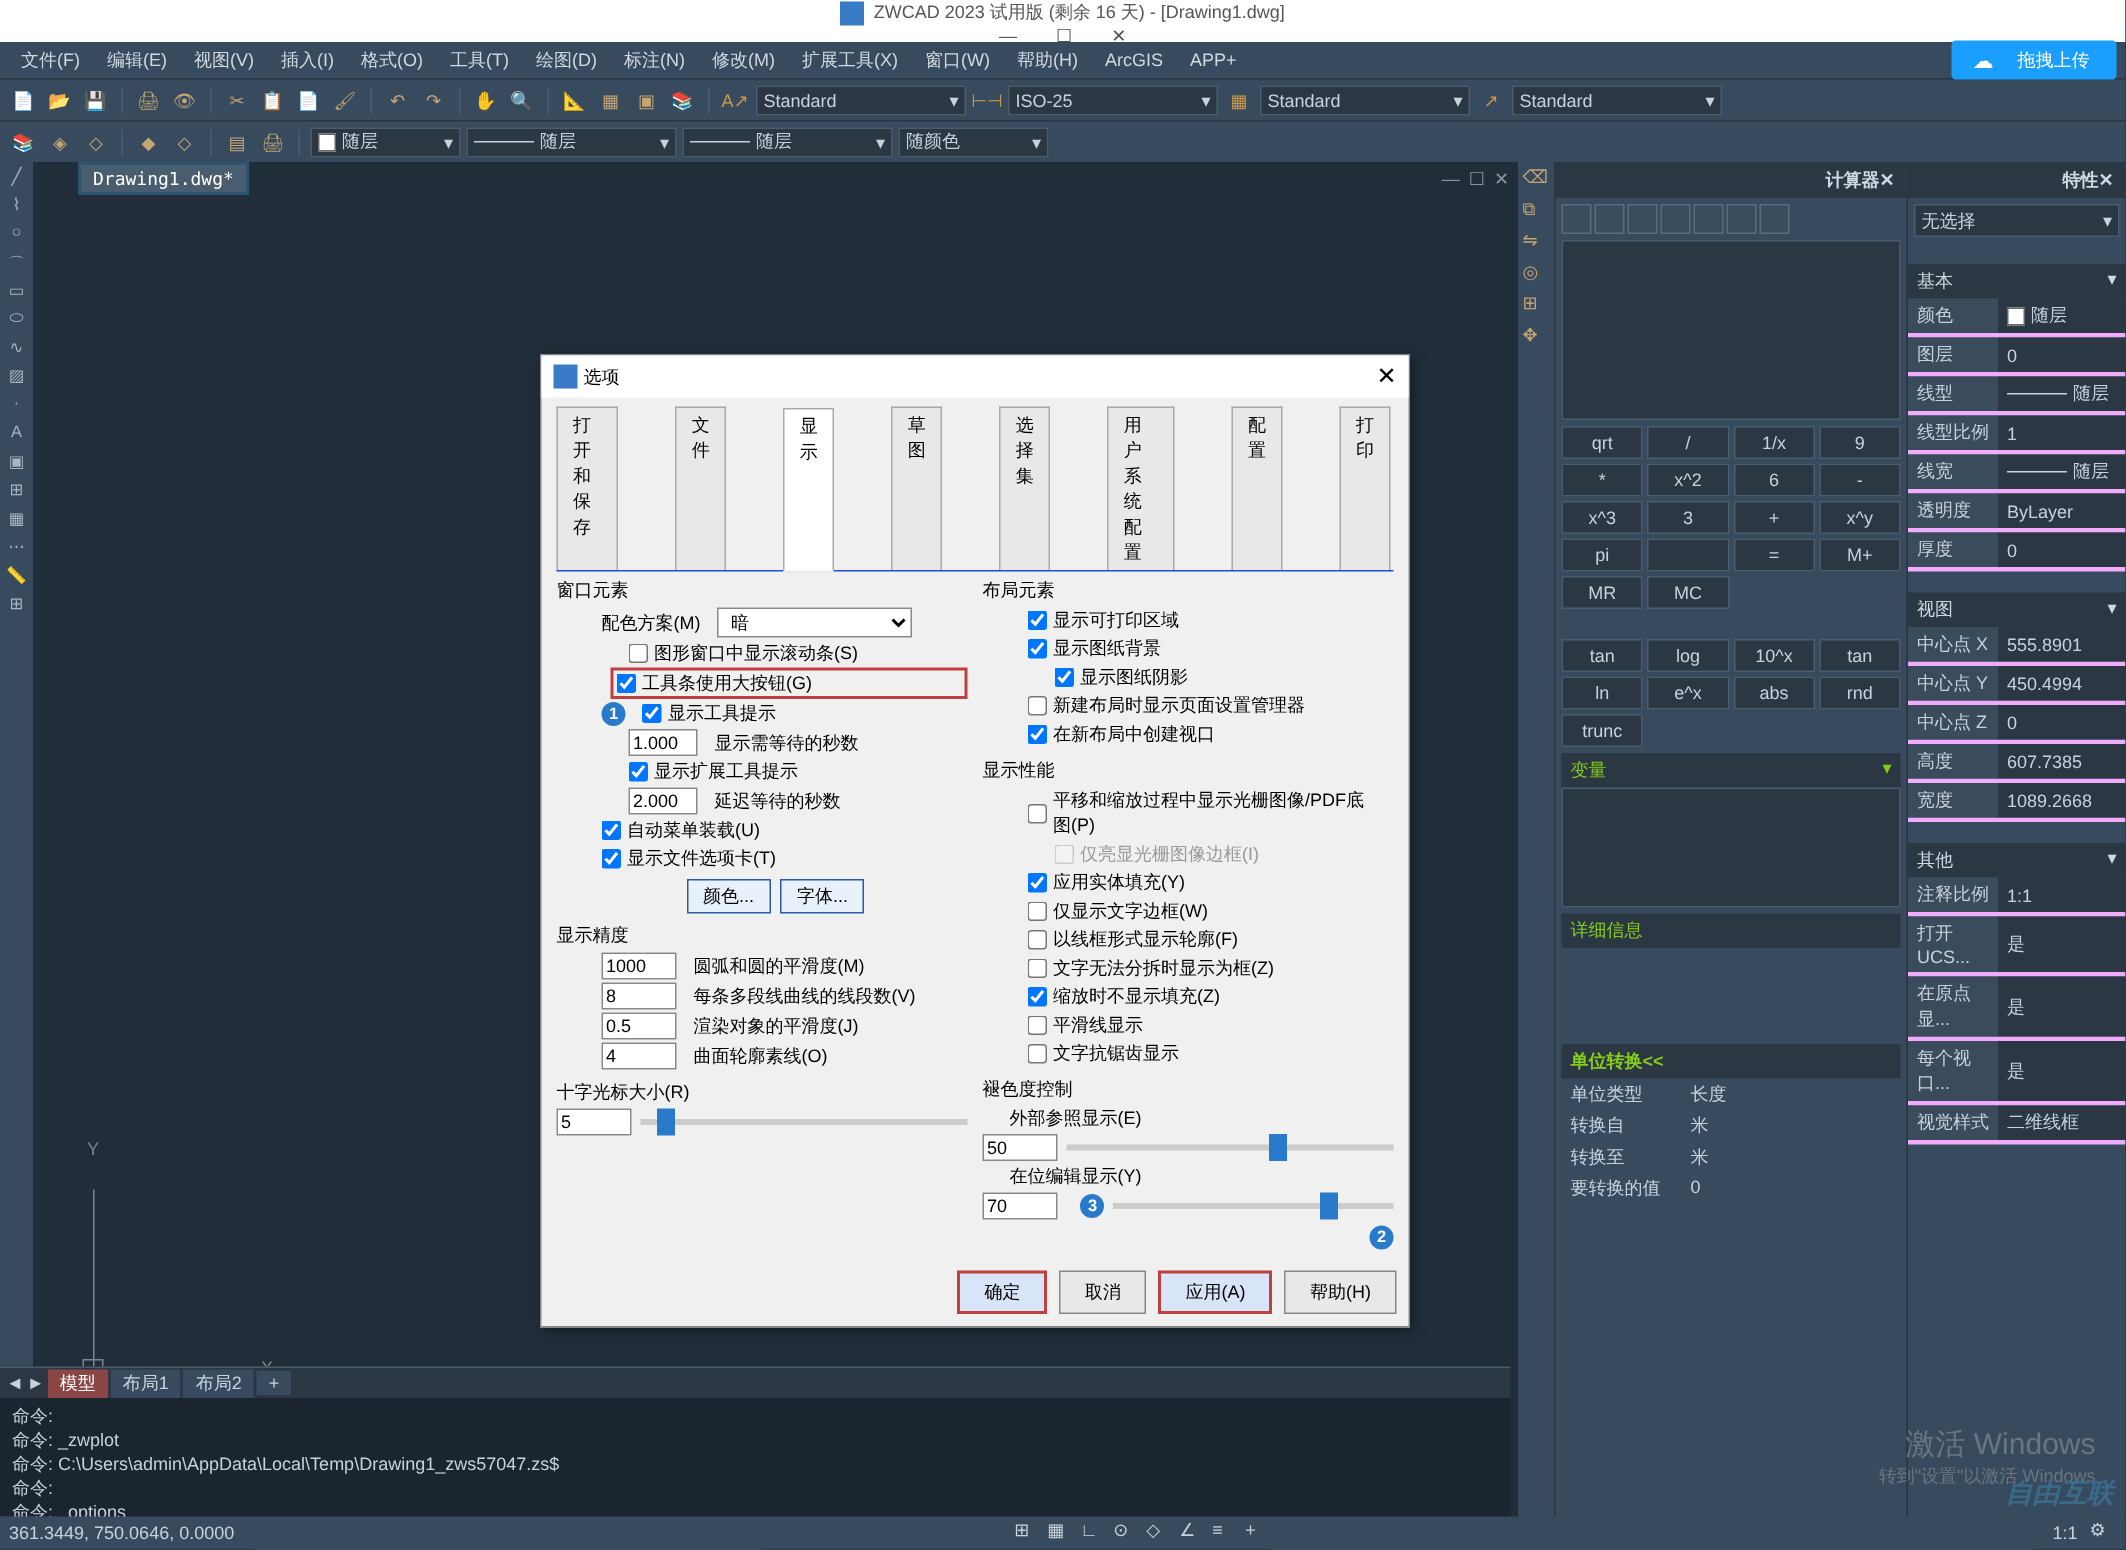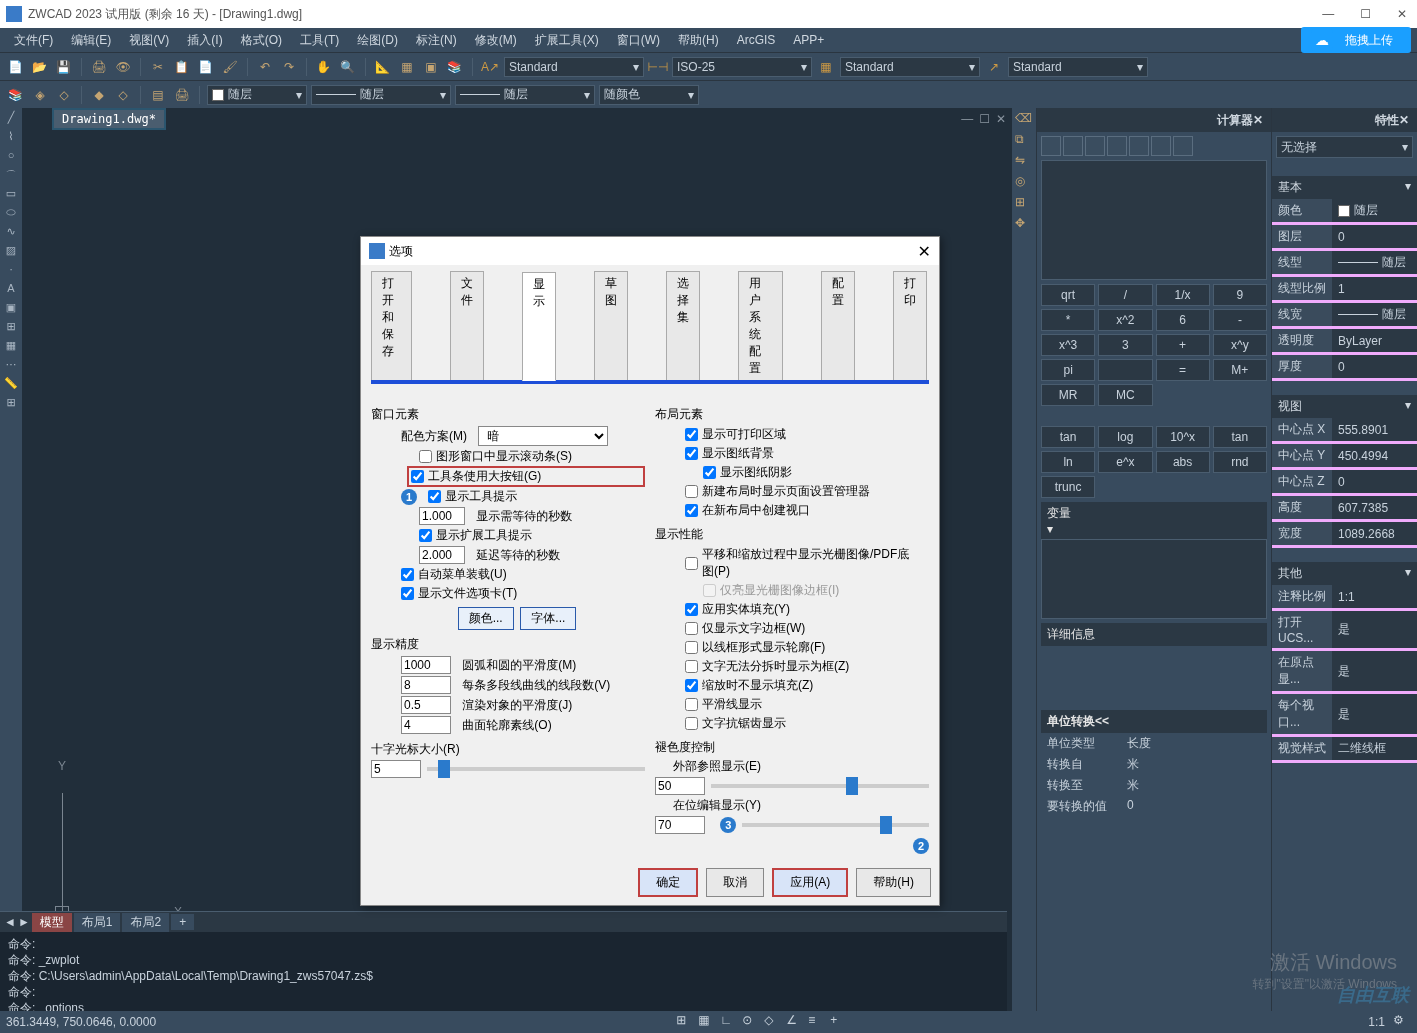--- a/index.html
+++ b/index.html
@@ -1,17 +1,17 @@
 <!DOCTYPE html>
 <html><head>
 <meta charset="utf-8">
 <style>
 * { margin:0; padding:0; box-sizing:border-box; font-family:"Microsoft YaHei","SimSun",sans-serif; font-size:12px; }
 body { background:#2b3844; width:1417px; height:1033px; overflow:hidden; position:relative; }
-.titlebar { background:#fff; height:28px; display:flex; align-items:center; padding:0 6px; justify-content:space-between; }
+.titlebar { background:#fff; height:28px; display:flex; align-items:center; padding:0 6px; justify-content:space-between;flex-direction:column; }
 .titlebar .left { display:flex; align-items:center; gap:6px; }
 .logo { width:16px; height:16px; background:#3a7bc8; display:inline-block; }
 .title-text { color:#555; }
 .win-controls { display:flex; gap:18px; color:#555; font-size:14px; }
 .win-controls span { cursor:pointer; padding:0 4px; }
 .menubar { background:#384b5e; height:24px; display:flex; align-items:center; padding:0 6px; gap:2px; color:#d0d8e0; }
 .menubar span { padding:2px 8px; cursor:pointer; }
 .upload-btn { margin-left:auto; background:#1a9fff; color:#fff; padding:2px 10px; border-radius:3px; display:flex; align-items:center; gap:4px; }
 .cloud-icon { width:22px; height:22px; background:#1a9fff; border-radius:4px; display:flex; align-items:center; justify-content:center; color:#fff; font-size:14px; }
 .toolbar-row { background:#384b5e; height:28px; border-top:1px solid #2a3540; display:flex; align-items:center; padding:0 6px; gap:4px; color:#a8b5c2; }
@@ -29,21 +29,21 @@
 .right-strip { background:#384b5e; width:24px; display:flex; flex-direction:column; gap:3px; padding:3px; align-items:center; }
 .rs-icon { width:18px; height:18px; color:#c5a572; cursor:pointer; }
 .calc-panel { background:#384b5e; width:235px; border-left:1px solid #2a3540; display:flex; flex-direction:column; }
 .panel-header { background:#2b3844; height:24px; display:flex; align-items:center; padding:0 8px; color:#d0d8e0; justify-content:flex-end; font-weight:bold; }
 .calc-body { padding:4px; }
 .calc-toolbar { display:flex; gap:2px; margin-bottom:4px; }
 .calc-tb-btn { width:20px; height:20px; border:1px solid #5a6d7f; background:#3a4d5f; cursor:pointer; }
 .calc-display { background:#2b3844; border:1px solid #4a5d6f; height:120px; margin-bottom:4px; }
 .calc-grid { display:grid; grid-template-columns:repeat(4,1fr); gap:3px; }
 .calc-btn { background:#2b3844; border:1px solid #4a5d6f; height:22px; color:#c8d2dc; cursor:pointer; text-align:center; line-height:20px; }
-.calc-section-hdr { background:#2b3844; color:#e5e5e5; padding:3px 6px; margin-top:4px; cursor:pointer; display:flex; justify-content:space-between;flex-direction:column; }
+.calc-section-hdr { background:#2b3844; color:#84cc16; padding:3px 6px; margin-top:4px; cursor:pointer; display:flex; justify-content:space-between; }
 .calc-row { display:flex; padding:2px 6px; color:#c8d2dc; }
 .calc-row .lbl { width:80px; }
 .props-panel { background:#384b5e; width:146px; border-left:1px solid #2a3540; display:flex; flex-direction:column; }
 .props-combo { background:#2b3844; border:1px solid #4a5d6f; height:22px; margin:4px; color:#c8d2dc; padding:0 4px; display:flex; align-items:center; }
 .prop-section { background:#2b3844; color:#d0d8e0; padding:3px 6px; display:flex; justify-content:space-between; cursor:pointer; }
 .prop-row { display:flex; color:#c8d2dc; border-bottom:3px solid #f0abfc; }
 .prop-row .k { width:60px; padding:3px 6px; background:#3a4b5c; }
 .prop-row .v { flex:1; padding:3px 6px; background:#2b3844; display:flex; align-items:center; gap:4px; }
 .line-sample { display:inline-block; width:40px; height:0; border-top:1px solid #c8d2dc; }
 .cmdline-area { position:absolute; bottom:22px; left:0; right:410px; background:#1a2530; height:100px; border-top:1px solid #4a5d6f; }
@@ -56,21 +56,21 @@
 .watermark { position:absolute; right:20px; bottom:40px; color:#6a7580; font-size:16px; pointer-events:none; text-align:right; }
 .watermark .big { font-size:20px; }
 .brand { position:absolute; right:8px; bottom:26px; color:#3a6a8a; font-weight:bold; font-style:italic; font-size:18px; }
 
 
 .dialog { position:absolute; left:360px; top:236px; width:580px; background:#f0f0f0; border:1px solid #888; box-shadow:2px 2px 8px rgba(0,0,0,.4); }
 .dlg-title { background:#fff; height:28px; display:flex; align-items:center; padding:0 8px; justify-content:space-between; font-family:"SimSun"; }
 .dlg-close { font-size:16px; cursor:pointer; }
 .dlg-body { padding:6px 10px; font-family:"SimSun"; color:#000; }
 .dlg-row { display:flex; gap:40px; margin-bottom:4px; }
-.tabs { display:flex; border-bottom:4px solid #1d4ed8; margin-bottom:18px;gap:36px; }
+.tabs { display:flex; border-bottom:1px solid #1d4ed8; margin-bottom:0;gap:36px; }
 .tab { padding:3px 10px; border:1px solid #aaa; border-bottom:none; background:#e8e8e8; cursor:pointer; margin-right:2px; }
 .tab.active { background:#fff; border-bottom:1px solid #fff; position:relative; top:1px; }
 .dlg-cols { display:flex; gap:10px; }
 .dlg-col { flex:1; }
 .grp-title { margin:4px 0 2px; }
 .indent { margin-left:18px; }
 .indent2 { margin-left:36px; }
 .cb { display:flex; align-items:center; gap:4px; padding:1px 12px; }
 .cb input { margin:0; }
 .txtbox { width:50px; height:18px; border:1px solid #888; padding:0 2px; background:#fff; }

